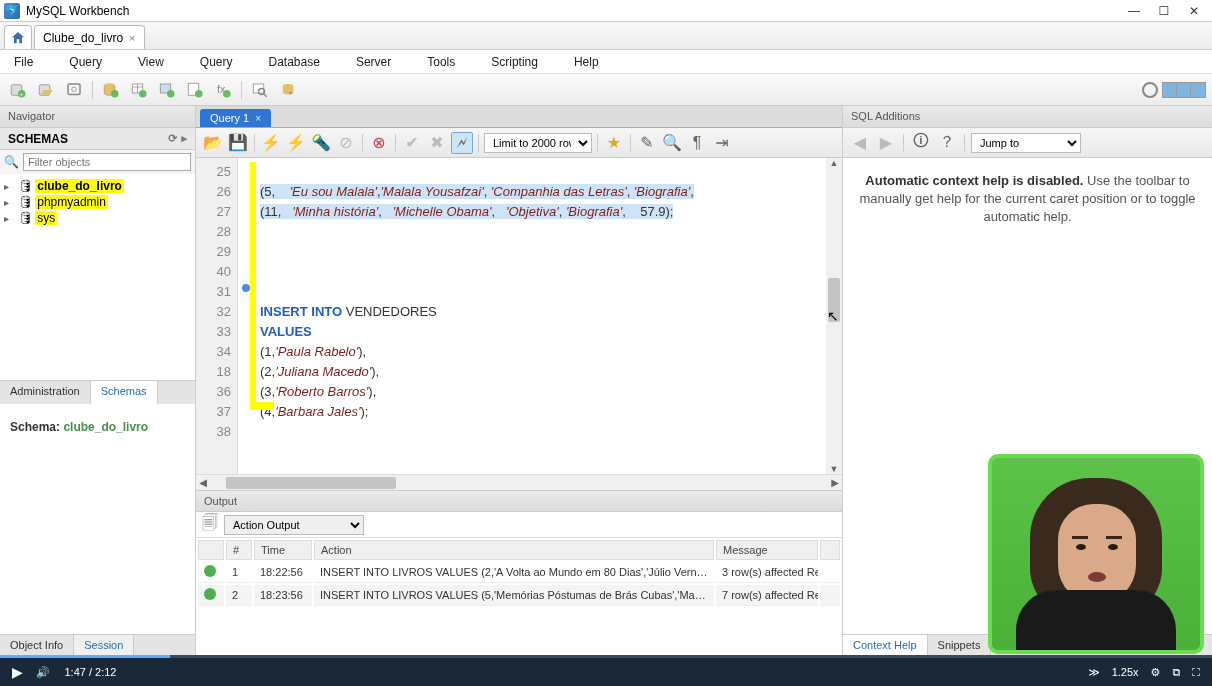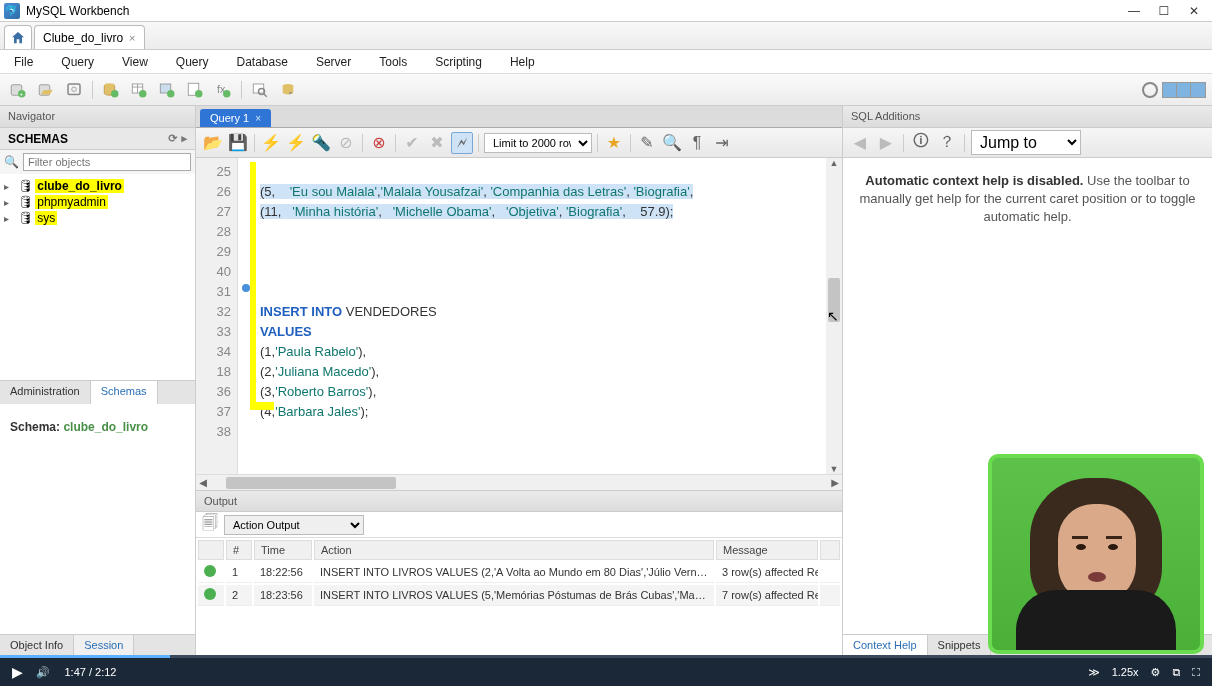--- a/index.html
+++ b/index.html
@@ -13,21 +13,21 @@
   .winbtns { display:flex; gap:18px; padding-right:8px;}
   .winbtn { width:12px;height:12px; display:flex;align-items:center;justify-content:center;color:#333;}
   
   
   .tabsbar { height: 28px; background: linear-gradient(#f8f8f8,#ececec); border-bottom:1px solid #ccc; display:flex; align-items:flex-end; padding-left:4px;}
   .hometab { width:28px;height:24px;background:#fff;border:1px solid #bbb;border-bottom:none;border-radius:4px 4px 0 0;display:flex;align-items:center;justify-content:center;margin-right:2px;color:#3a6ea5;}
   .conntab { height:24px;background:#fff;border:1px solid #bbb;border-bottom:none;border-radius:4px 4px 0 0;padding:0 8px;display:flex;align-items:center;gap:6px;font-size:12px;}
   .conntab .x{color:#888;font-size:11px;}
   
   
-  .menubar { height:24px; background:#fff; border-bottom:1px solid #ddd; display:flex; align-items:center; padding:0 6px; gap:12px;}
+  .menubar { height:24px; background:#fff; border-bottom:1px solid #ddd; display:flex; align-items:center; padding:0 6px; gap:20px;}
   .menuitem { padding:2px 8px; font-size:12px; color:#222;}
   
   
   .toolbar1 { height:32px; background:linear-gradient(#fafafa,#ececec); border-bottom:1px solid #ccc; display:flex;align-items:center;padding:0 6px;gap:4px; position:relative;}
   .tbtn { width:24px;height:24px;display:flex;align-items:center;justify-content:center;color:#3a6ea5;border-radius:2px;}
   .tbtn svg{width:18px;height:18px;}
   .tool-right{position:absolute;right:6px;display:flex;align-items:center;gap:4px;}
   .minipanes{display:flex;gap:0;border:1px solid #999;}
   .minipane{width:14px;height:14px;background:#7fb3e0;border-right:1px solid #999;}
   .minipane:last-child{border-right:none;}
@@ -67,21 +67,21 @@
   .sep{width:1px;height:18px;background:#ccc;margin:0 2px;}
   .limitsel{border:1px solid #bbb;font-size:11px;padding:2px 4px;background:#fff;width:108px;}
   .pressed{border:1px solid #7aa7d6;background:#cfe3f7;border-radius:2px;}
   
   .editor{flex:1;display:flex;background:#fff;font-family:Consolas,monospace;font-size:13px;position:relative;min-height:0;}
   .gutter{width:42px;background:#f0f0f0;border-right:1px solid #ddd;text-align:right;color:#888;padding:4px 6px 4px 0;line-height:20px;}
   .bluedot{position:absolute;width:8px;height:8px;background:#4a90d9;border-radius:50%;left:2px;}
   .yellowbar{position:absolute;left:54px;width:6px;background:#ffff00;}
   .codearea{flex:1;padding:4px 4px 4px 22px;line-height:20px;white-space:pre;overflow:hidden;color:#333;}
   .kw{color:#1f5fbf;font-weight:bold;}
-  .str{color:#0f766e;}
+  .str{color:#7f1d1d;font-style:italic;}
   .num{color:#333;}
   .selbg{background:#cfe3f7;}
   .vscroll{position:absolute;right:0;top:0;bottom:0;width:16px;background:#f0f0f0;}
   .vthumb{position:absolute;right:2px;width:12px;background:#c4c4c4;border-radius:2px;}
   .cursor-arrow{position:absolute;color:#000;font-size:14px;}
   .hscroll{height:16px;background:#f0f0f0;border-top:1px solid #ddd;display:flex;align-items:center;}
   .hthumb{height:12px;background:#c4c4c4;margin-left:16px;width:170px;border-radius:2px;}
   .harrow{width:14px;text-align:center;color:#666;font-size:10px;}
   
   
@@ -92,21 +92,21 @@
   .outtable th{background:#f0f0f0;border:1px solid #ddd;padding:3px 6px;text-align:left;font-weight:normal;color:#444;}
   .outtable td{border-bottom:1px solid #eee;padding:3px 6px;color:#333;white-space:nowrap;overflow:hidden;}
   .okdot{width:12px;height:12px;background:#4caf50;border-radius:50%;display:inline-block;}
   .outarea{height:120px;overflow:hidden;}
   
   .bottomtabs{height:24px;background:#e4e4e4;display:flex;border-top:1px solid #ccc;}
   
   
   .rightcol{width:370px;border-left:1px solid #ccc;display:flex;flex-direction:column;background:#fca5a5;}
   .addtoolbar{height:30px;background:linear-gradient(#f6f6f6,#e8e8e8);border-bottom:1px solid #ccc;display:flex;align-items:center;padding:0 6px;gap:4px;}
-  .jumpto{border:1px solid #bbb;font-size:16px;padding:2px 4px;background:#fff;width:110px;}
+  .jumpto{border:1px solid #bbb;font-size:11px;padding:2px 4px;background:#fff;width:110px;}
   .helptext{flex:1;padding:14px 16px;font-size:13px;color:#555;text-align:center;background:#fff;line-height:1.4;}
   .helptext b{color:#333;}
   .righttabs{height:24px;display:flex;border-top:1px solid #ccc;background:#e4e4e4;}
   
   
   .videobar{position:absolute;bottom:0;left:0;right:0;height:28px;background:#1b2838;display:flex;align-items:center;padding:0 12px;gap:14px;color:#fff;font-size:11px;}
   .progressline{position:absolute;bottom:28px;left:0;right:0;height:3px;background:#3a4a5c;}
   .progressfill{height:100%;background:#5bb0ff;width:14%;}
   .videobar .right{margin-left:auto;display:flex;align-items:center;gap:12px;}
   .playicon{font-size:14px;}

